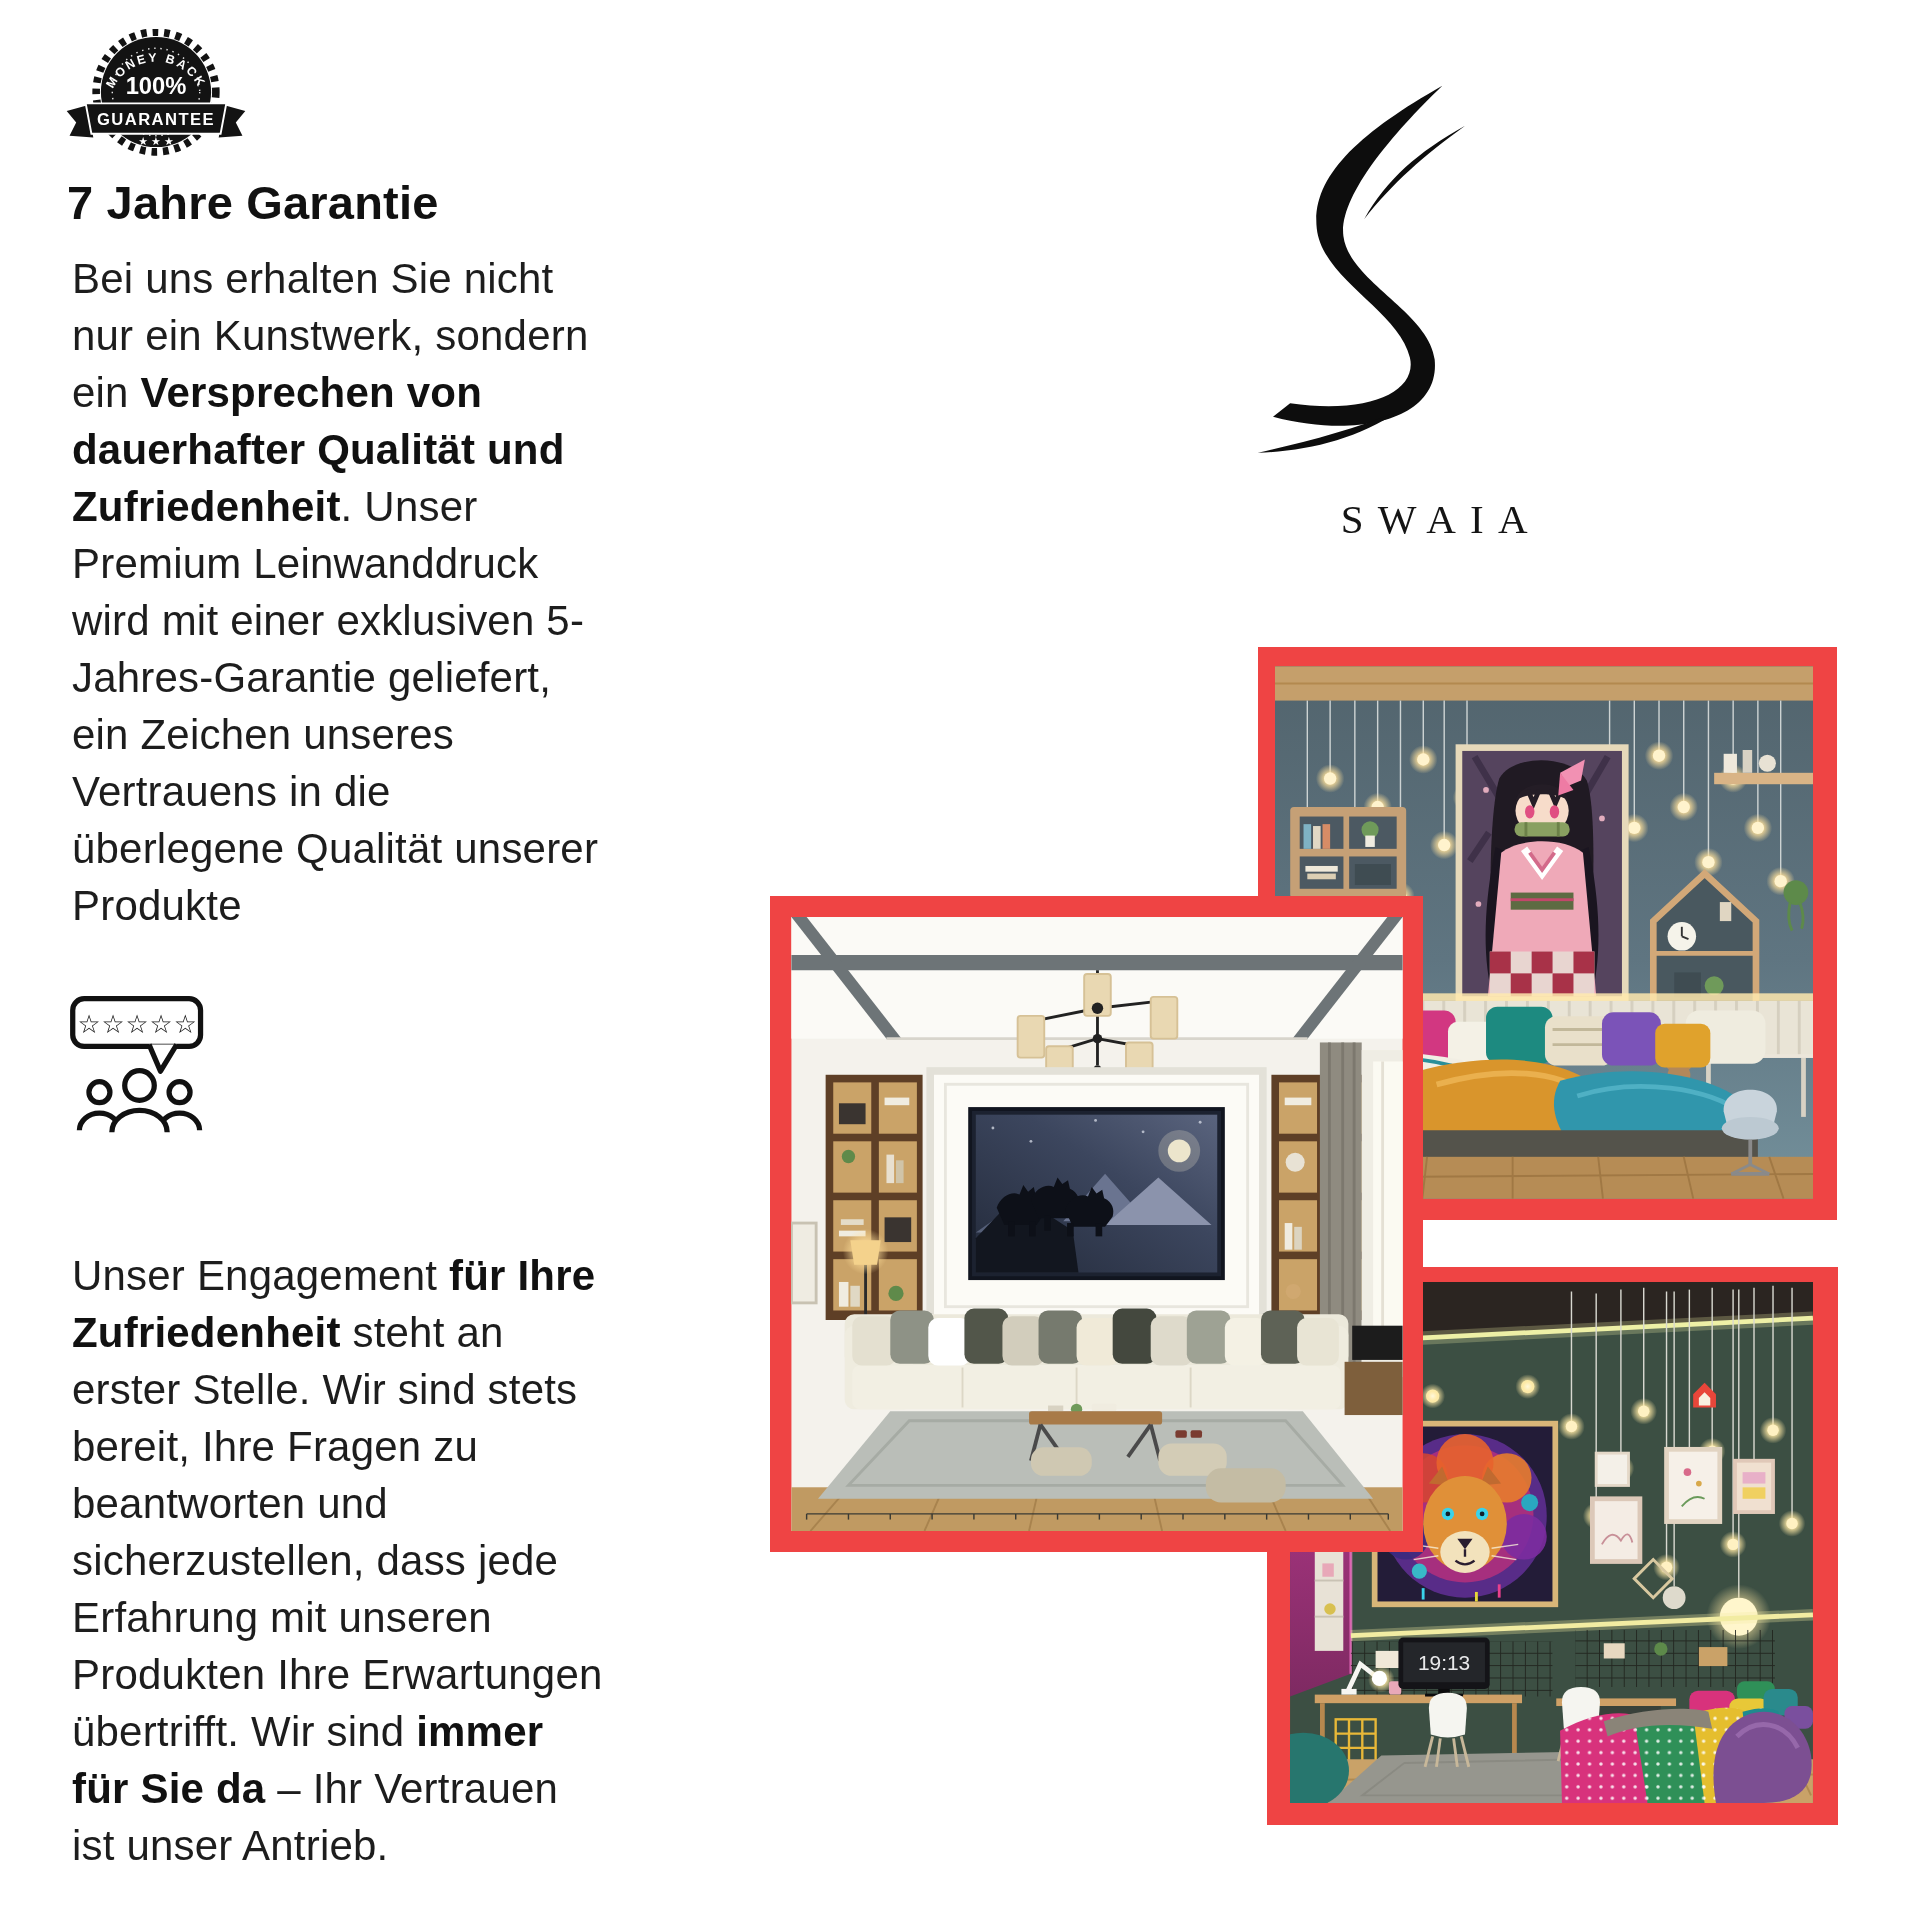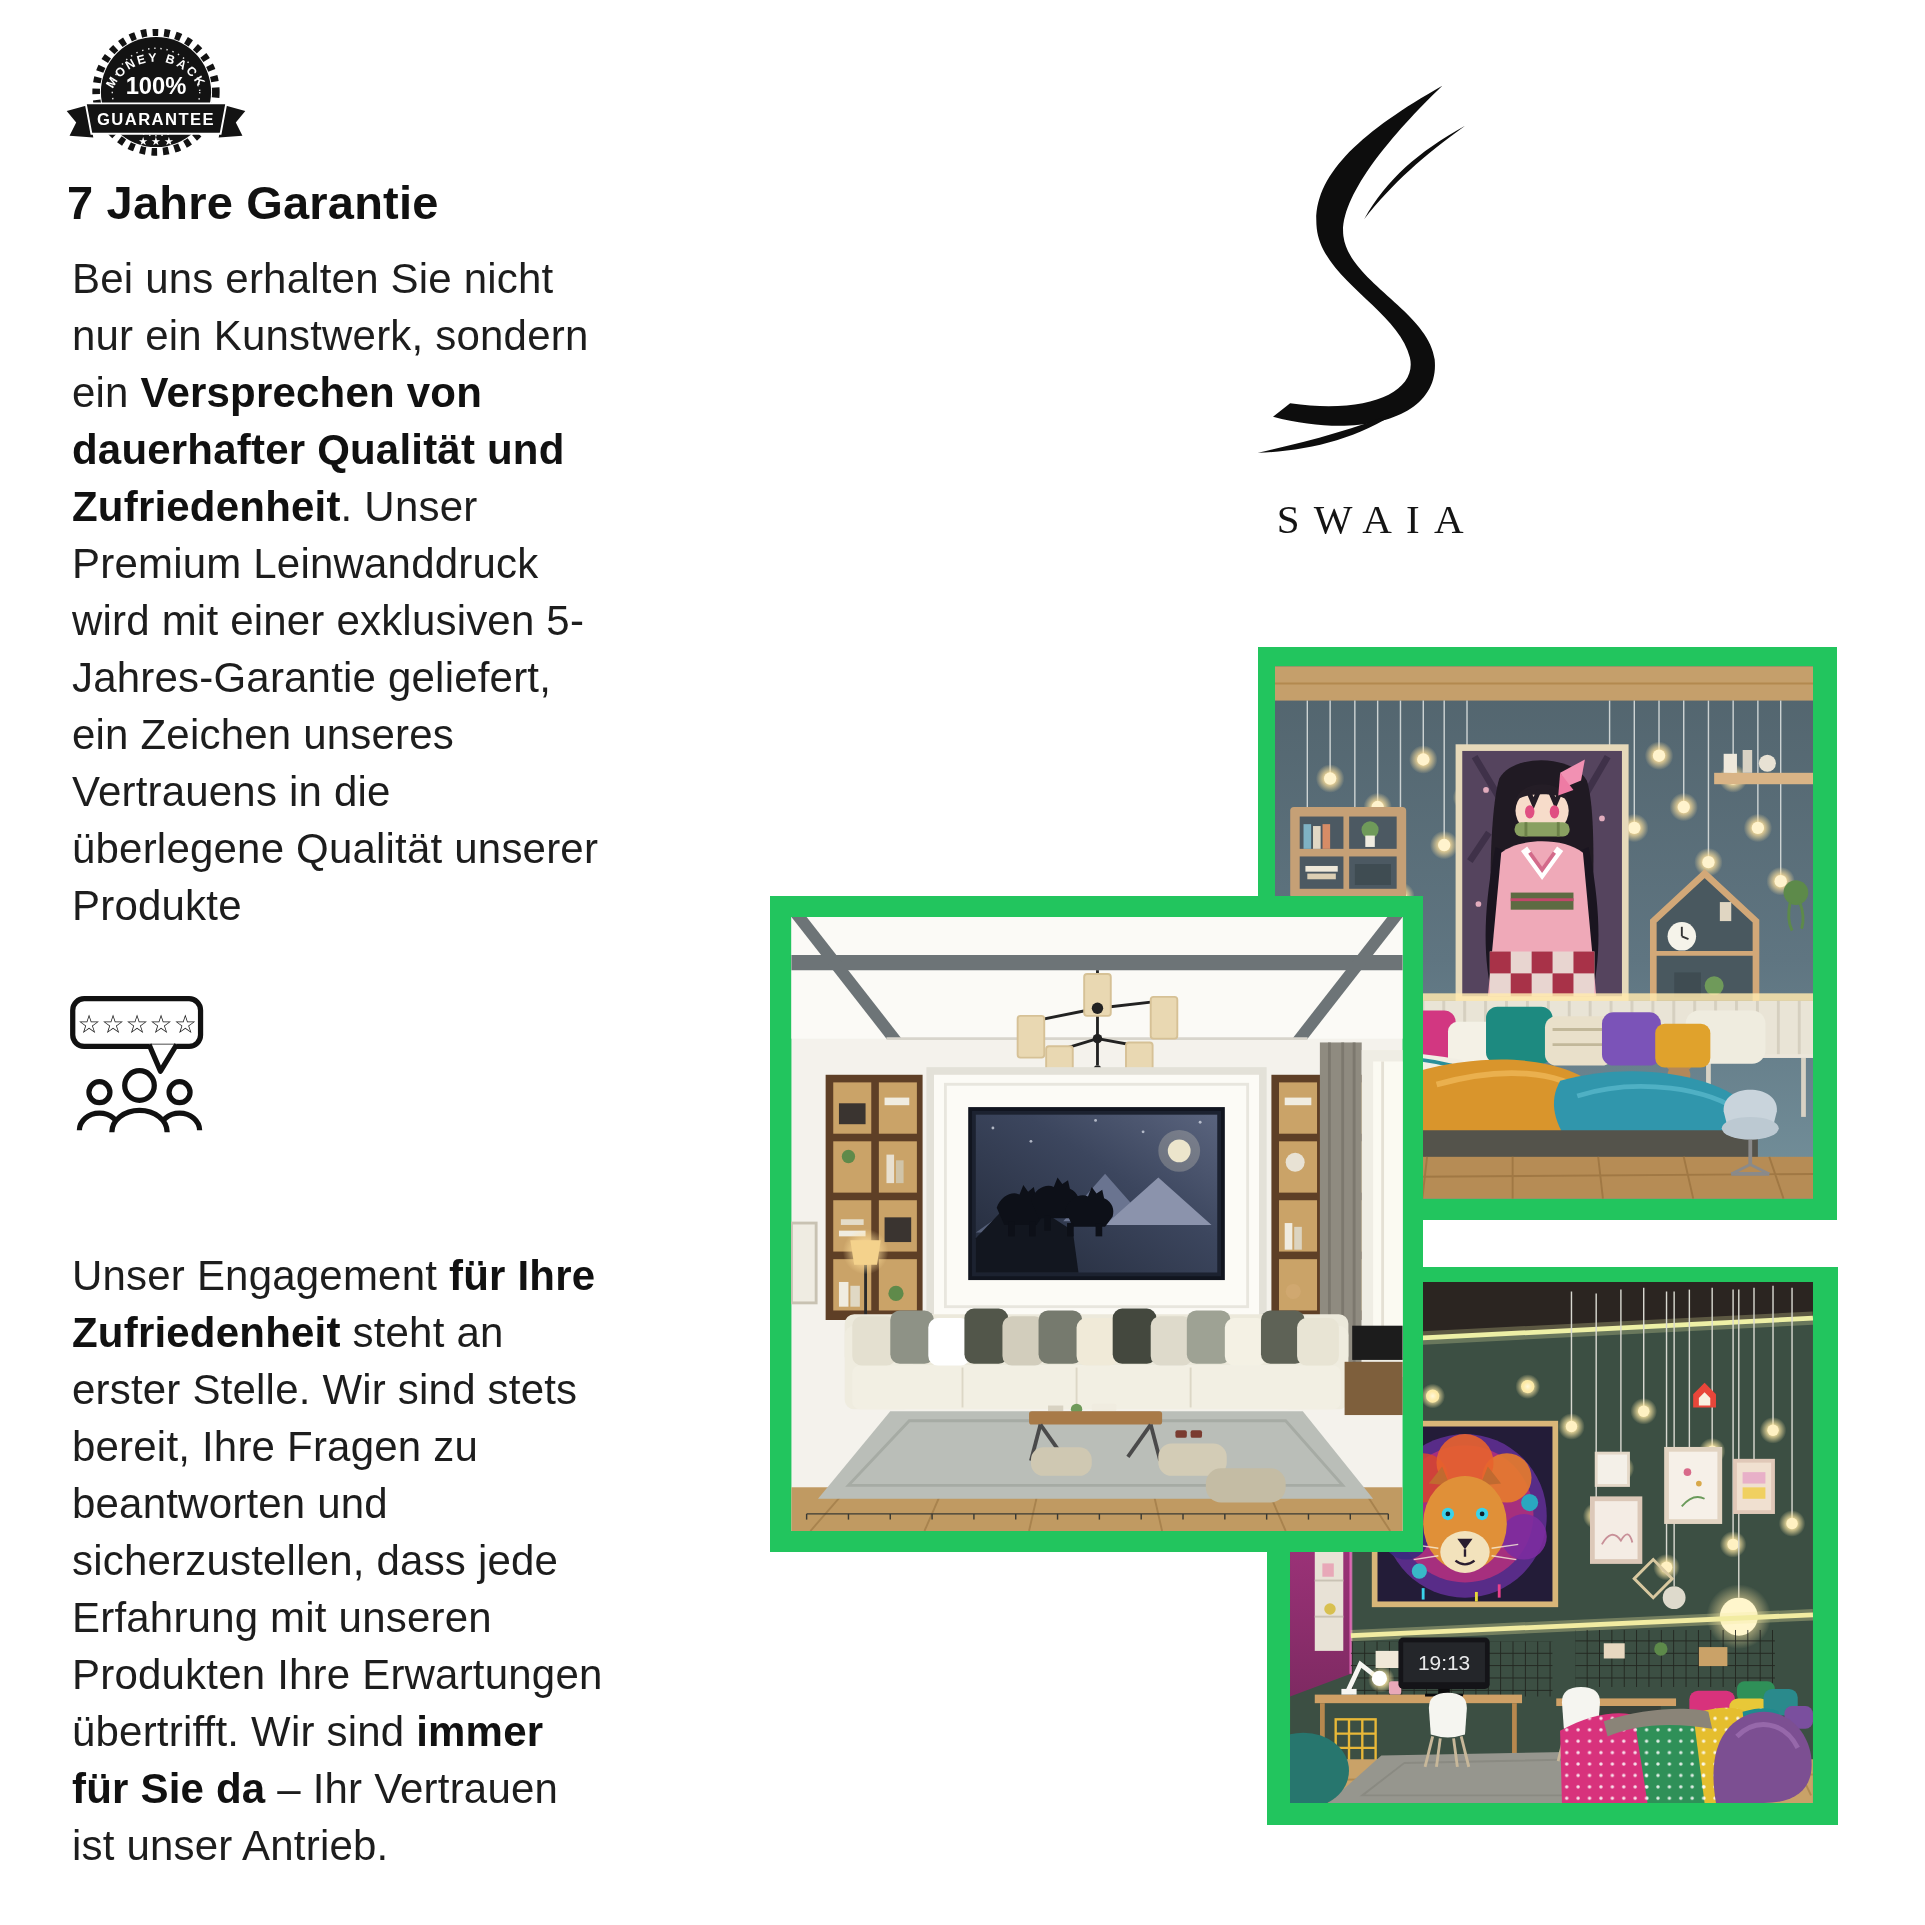--- a/index.html
+++ b/index.html
@@ -5,21 +5,21 @@
   html,body{margin:0;padding:0;background:#ffffff;}
   #page{position:relative;width:1926px;height:1926px;background:#ffffff;overflow:hidden;
         font-family:"Liberation Sans",sans-serif;color:#1b1b1b;}
   .abs{position:absolute;}
   .h{margin:0;font-weight:800;color:#111111;line-height:1.12;letter-spacing:0.2px;}
   .h1{font-size:47px;}
   .para{margin:5px;font-size:42px;line-height:57px;letter-spacing:0.2px;color:#1d1d1d;}
   .para .b{font-weight:700;color:#111;}
   .brand{font-family:"Liberation Serif",serif;font-size:41px;letter-spacing:14.3px;padding-left:14.3px;
          text-align:center;color:#141414;}
-  .card{position:absolute;background:#22c55e;}
+  .card{position:absolute;background:#ef4444;}
   .photo{position:absolute;display:block;}
   svg text{font-family:"Liberation Sans",sans-serif;}
 </style>
 </head>
 <body>
 
 <div id="page">
 
   <svg class="abs" style="left:61px;top:28.5px" width="190" height="145" viewBox="0 0 200 152" role="img">
     <circle cx="100" cy="66" r="63" fill="none" stroke="#131313" stroke-width="8" stroke-dasharray="6 6.2"></circle>
@@ -60,21 +60,21 @@
 
   <p class="abs para" style="left:67px;top:1242px;width:535px"><span>Unser Engagement </span><span class="b">für Ihre Zufriedenheit</span><span> steht an erster Stelle. Wir sind stets bereit, Ihre Fragen zu beantworten und sicherzustellen, dass jede Erfahrung mit unseren Produkten Ihre Erwartungen übertrifft. Wir sind </span><span class="b">immer für Sie da</span><span> – Ihr Vertrauen ist unser Antrieb.</span></p>
 
   <svg class="abs" style="left:1254px;top:80px" width="213" height="409" viewBox="0 0 224 430" role="img">
     <path fill="#0d0d0d" d="M 198 6 C 110 56, 60 102, 66 156 C 72 210, 152 242, 164 292
       C 172 328, 120 352, 38 340 L 20 354 C 112 378, 196 356, 190 294
       C 184 244, 100 212, 94 164 C 89 124, 142 60, 198 6 Z"></path>
     <path fill="#0d0d0d" d="M 222 48 C 178 80, 146 108, 116 146 C 140 104, 172 76, 222 48 Z"></path>
     <path fill="#0d0d0d" d="M 4 392 C 56 380, 104 368, 152 348 C 108 378, 56 390, 4 392 Z"></path>
   </svg>
-  <div class="abs brand" style="left:1230px;top:495px;width:266px">SWAIA</div>
+  <div class="abs brand" style="left:1294px;top:495px;width:266px">SWAIA</div>
 
   <div class="card" style="left:1258px;top:647px;width:579px;height:573px;z-index:1">
     <svg class="photo" style="left:17px;top:19px" width="538" height="533" viewBox="0 0 566 560" role="img" aria-label="Kinderzimmer mit Anime-Leinwandbild über dem Bett">
       <defs>
         <linearGradient id="wallA" x1="0" y1="0" x2="0" y2="1">
           <stop offset="0" stop-color="#52646d"></stop>
             <stop offset="0.55" stop-color="#5f7581"></stop>
             <stop offset="1" stop-color="#74919c"></stop>
         </linearGradient>
         <radialGradient id="glowA">

